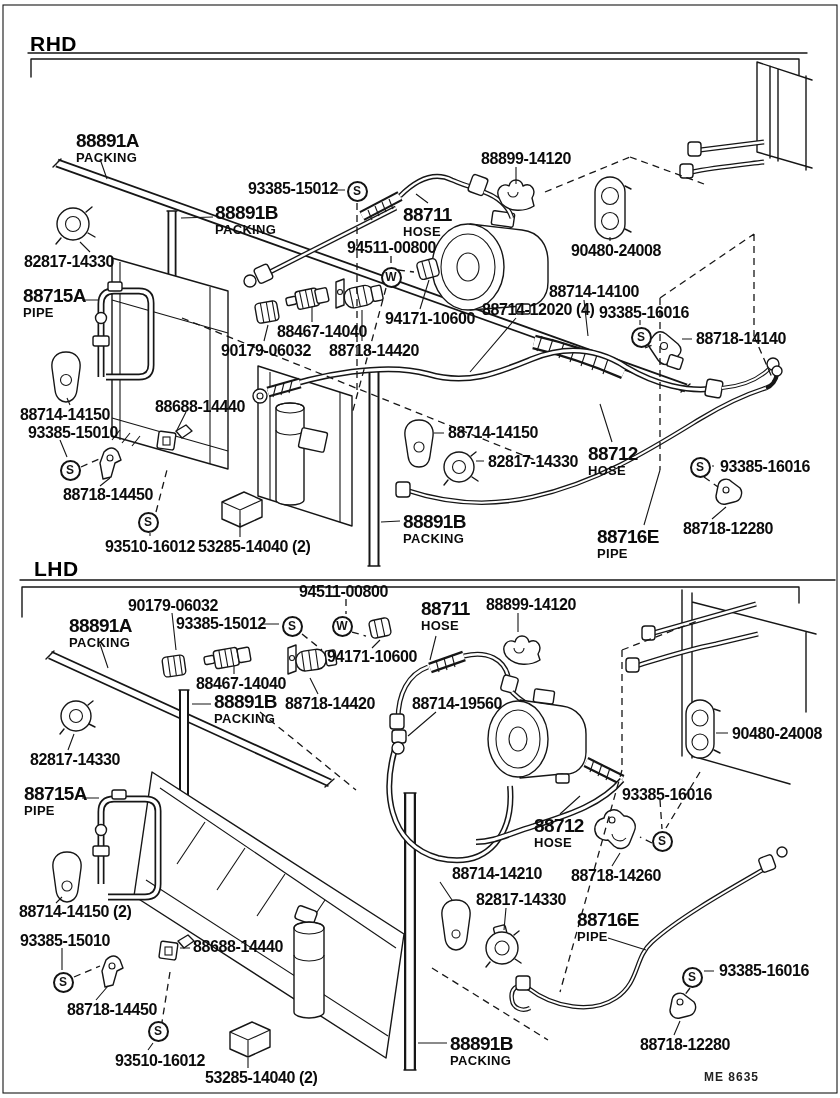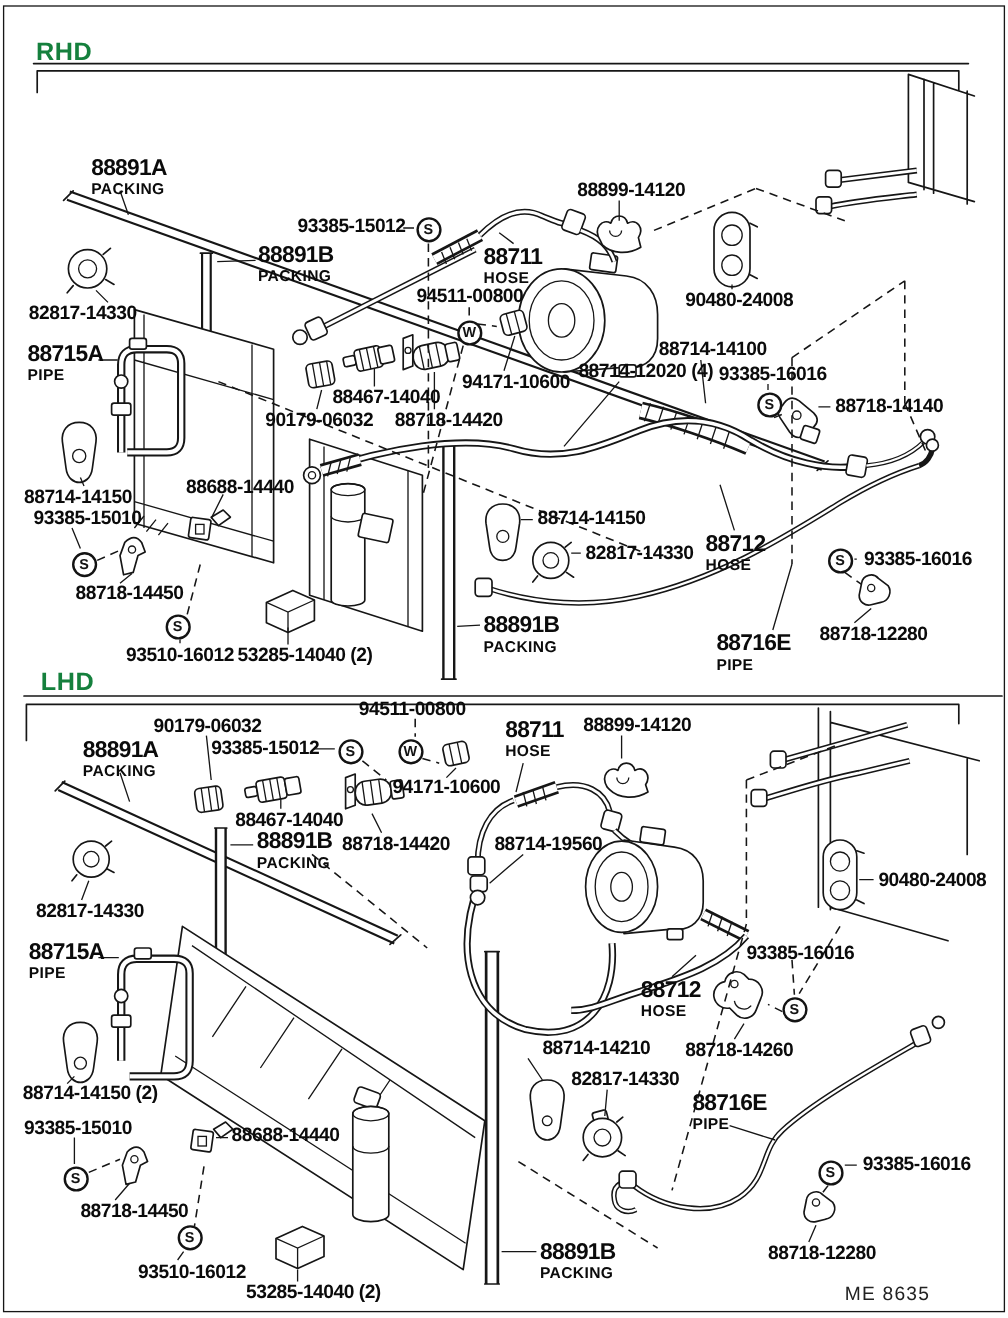--- a/index.html
+++ b/index.html
@@ -13,22 +13,22 @@
   .ti{stroke:#ffffff;fill:none;stroke-linecap:butt;}
   .fw{fill:#fff;stroke:#161616;stroke-width:1.4;stroke-linejoin:round;}
   .part-label{position:absolute;color:#0b0b0b;font-weight:bold;font-size:16px;
               letter-spacing:-0.4px;line-height:1.05;white-space:nowrap;z-index:5;}
   .part-label .sub{display:block;font-size:12.5px;letter-spacing:0.3px;}
   .part-label.lg{font-size:19px;letter-spacing:-0.6px;}
   .part-label.lg .sub{font-size:13px;}
   .sym{position:absolute;width:21px;height:21px;border:2px solid #131313;border-radius:50%;
        background:#fff;box-sizing:border-box;display:flex;align-items:center;justify-content:center;
        font-weight:bold;font-size:12px;color:#131313;z-index:6;}
-  .sec-title{position:absolute;font-weight:bold;font-size:21px;color:#15803d;letter-spacing:0.5px;z-index:5;}
-  .footer-code{position:absolute;font-weight:normal;font-size:16px;color:#222;letter-spacing:1px;z-index:5;}
+  .sec-title{position:absolute;font-weight:bold;font-size:21px;color:#000000;letter-spacing:0.5px;z-index:5;}
+  .footer-code{position:absolute;font-weight:bold;font-size:12px;color:#222;letter-spacing:1px;z-index:5;}
 </style>
 </head>
 <body>
 
 <div id="canvas">
 
   <svg id="art" width="840" height="1098" viewBox="0 0 840 1098">
 
     <g>
 

